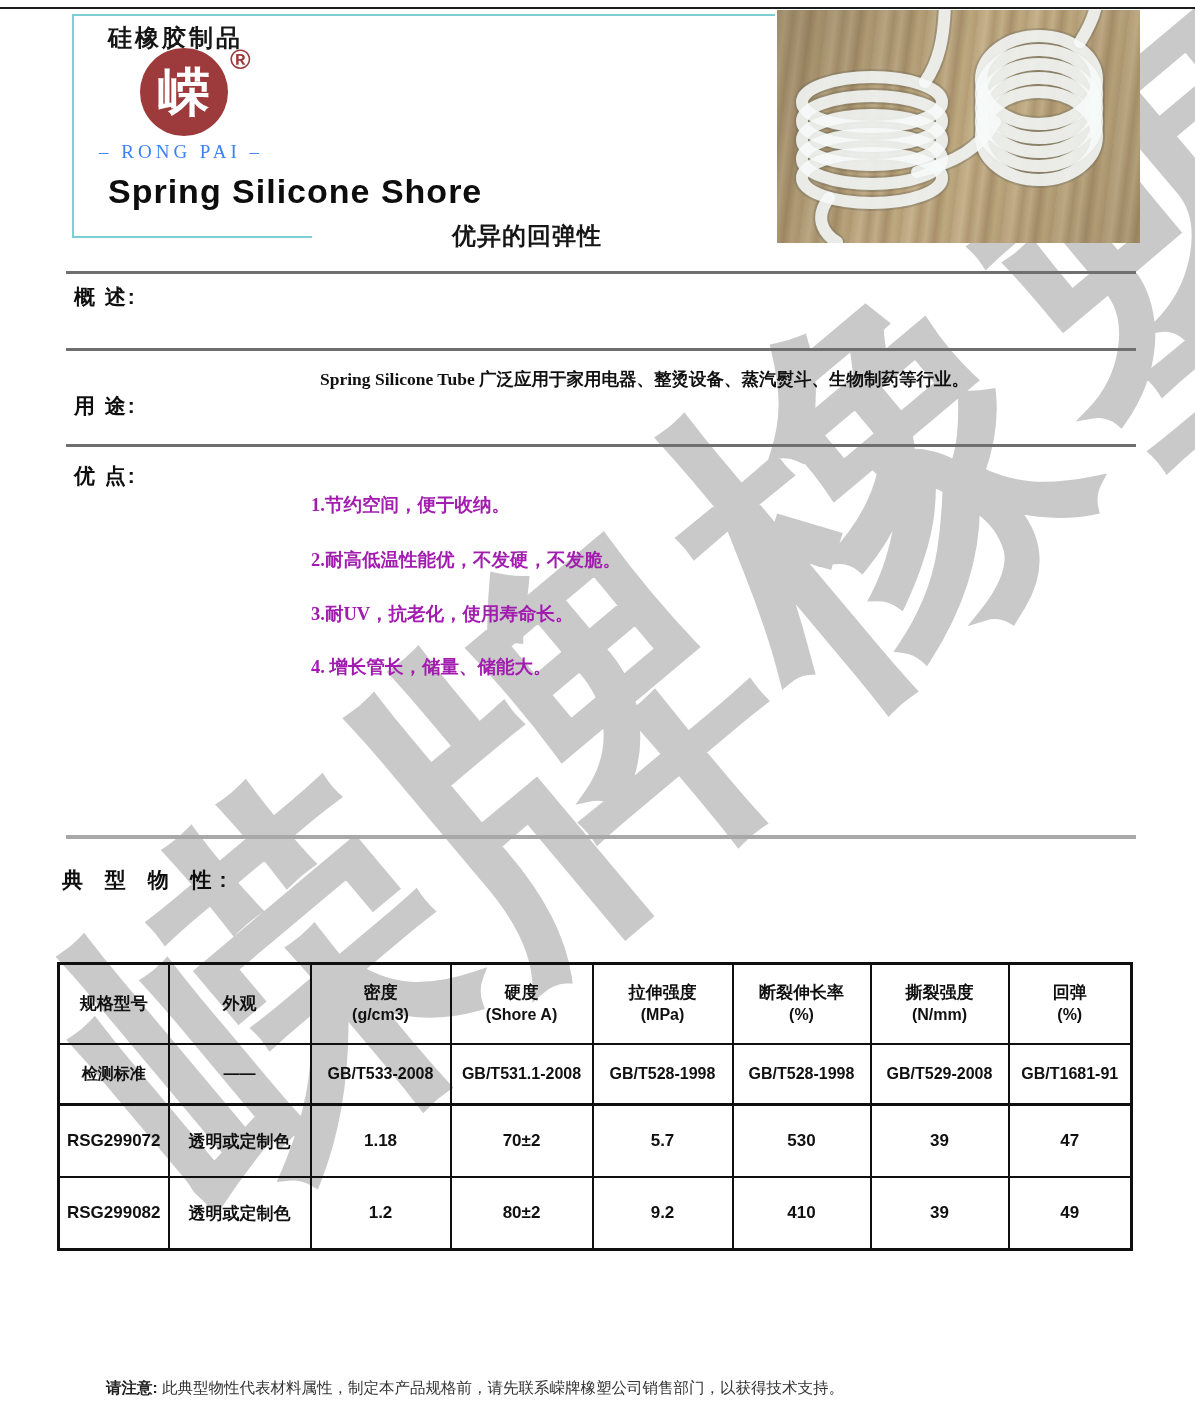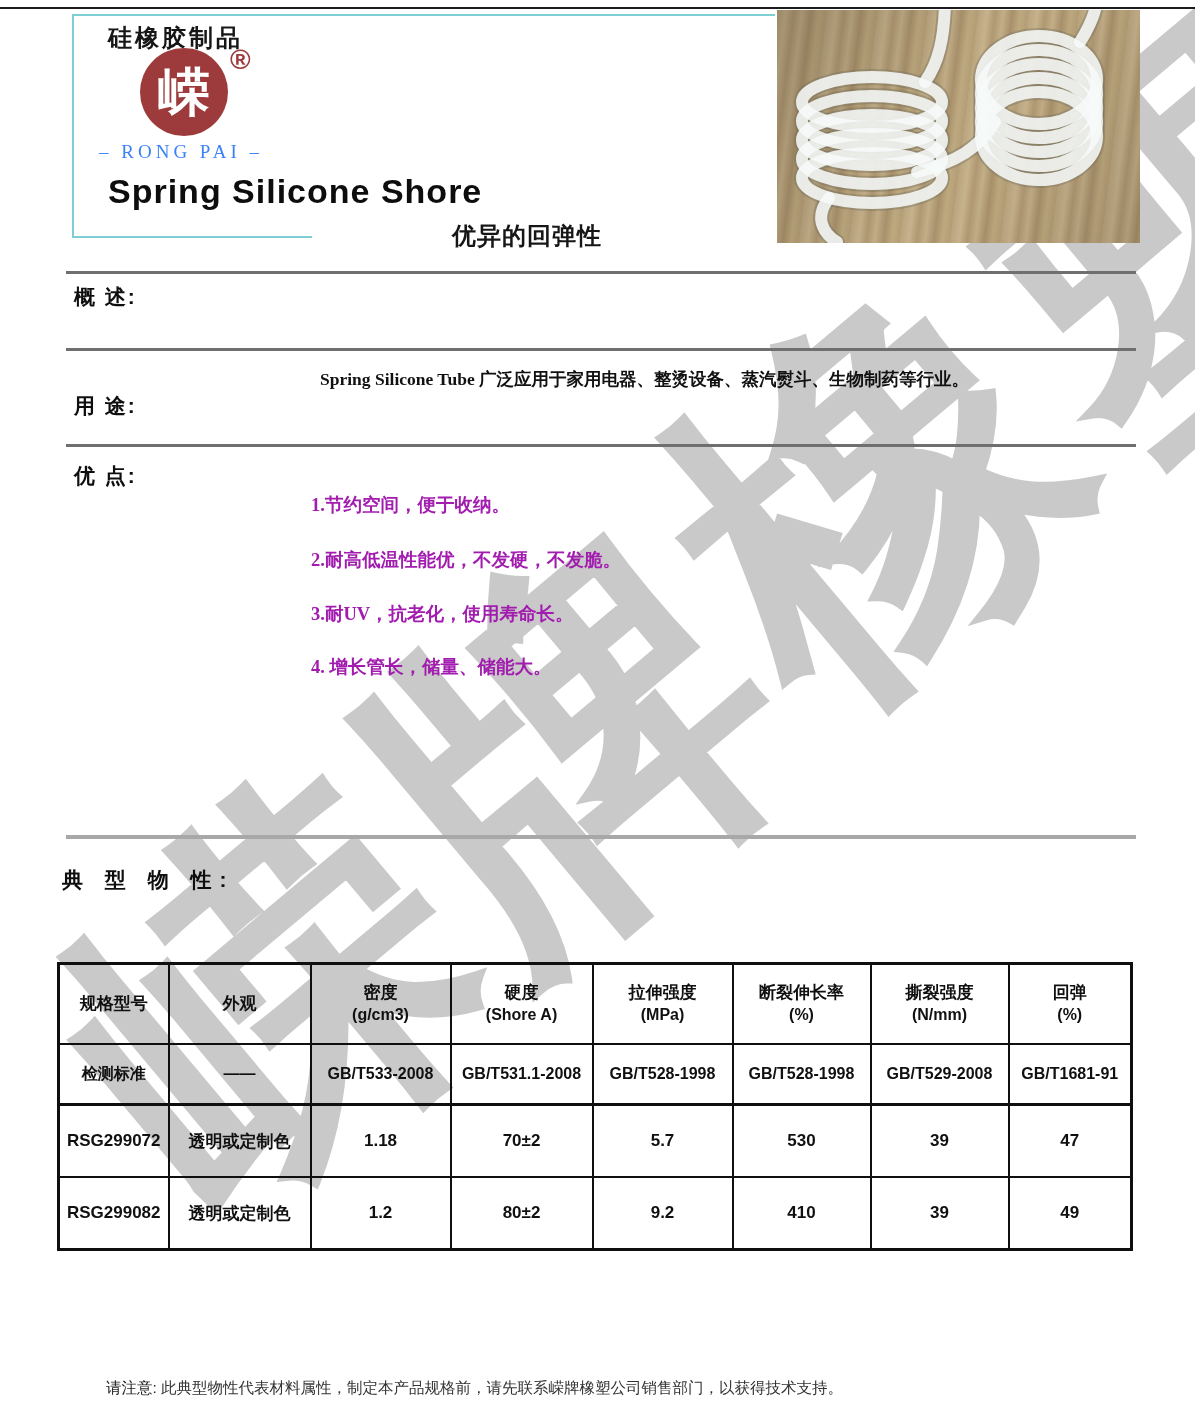--- a/index.html
+++ b/index.html
@@ -59,21 +59,21 @@
   table.props{position:absolute;left:57px;top:962px;border-collapse:collapse;table-layout:fixed;
     background:transparent;border:3px solid #0f0f0f;}
   table.props td,table.props th{border:2px solid #0f0f0f;text-align:center;vertical-align:middle;
     padding:0 2px;color:#101010;background:transparent;}
   table.props th{height:78px;font-size:17px;font-weight:700;line-height:22px;}
   table.props tr.std td{height:58px;font-size:16px;font-weight:700;border-bottom-width:3px;}
   table.props tr.data td{height:70px;font-size:17px;font-weight:700;}
   table.props th .unit{font-weight:700;font-size:16px;}
   
   .note{position:absolute;left:106px;top:1378px;font-size:15.5px;color:#333;white-space:nowrap;}
-  .note b{font-weight:400;color:#222;text-align:right;}
+  .note b{font-weight:700;color:#222;text-align:right;}
 </style>
 </head>
 <body>
 
 <div class="page">
 
   <div class="watermark">嵘牌橡塑</div>
 
   <div class="layer">
 

